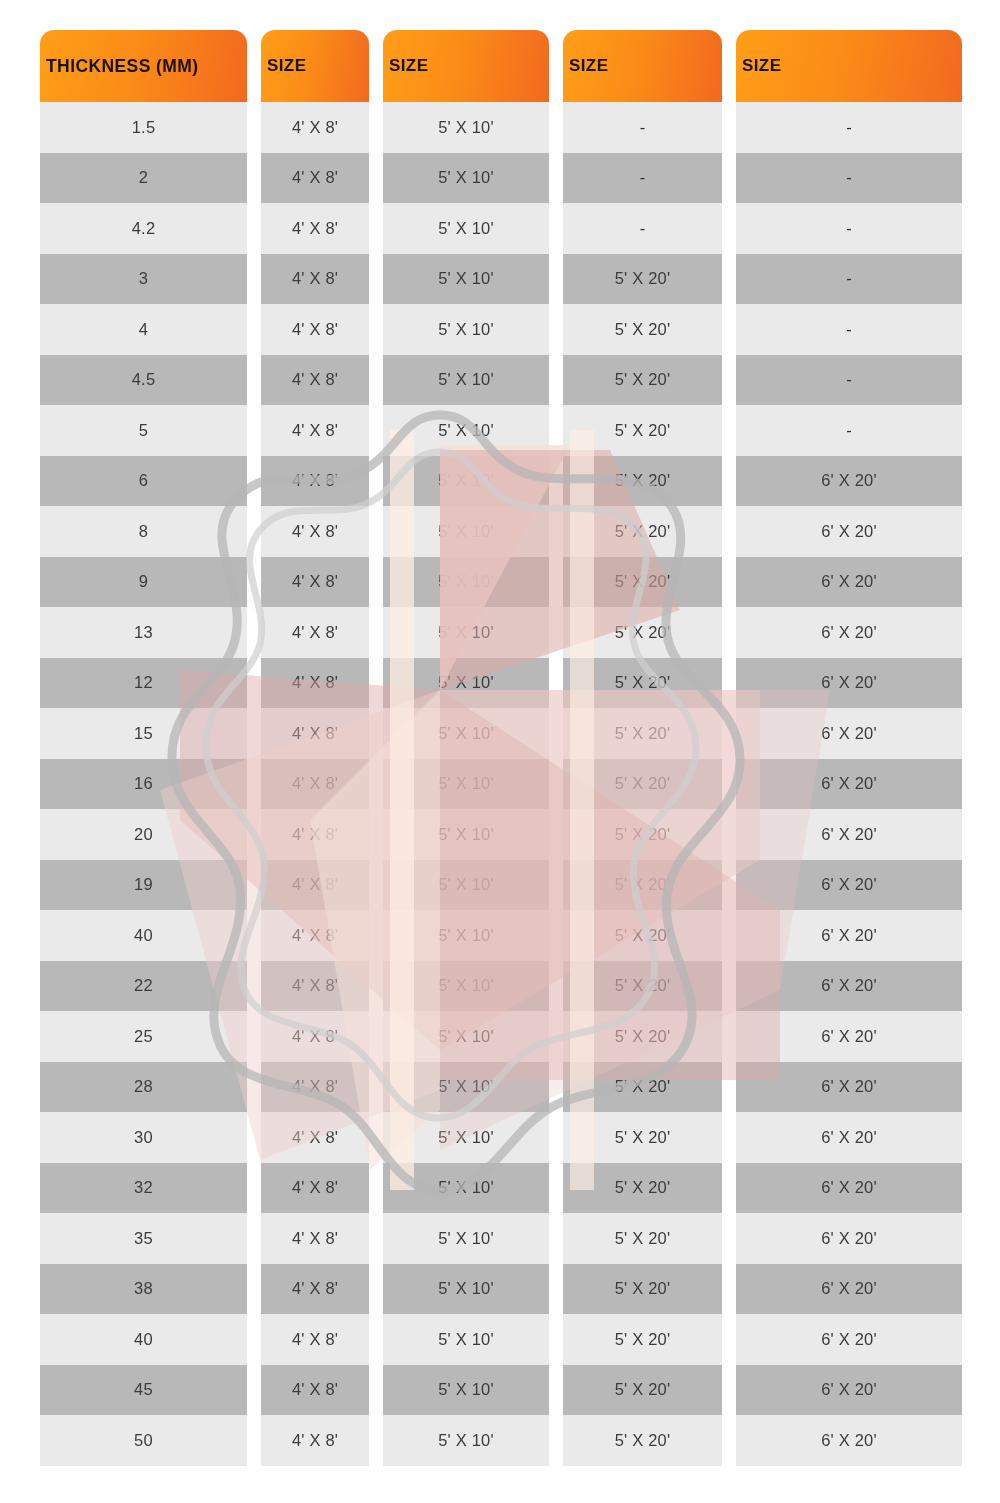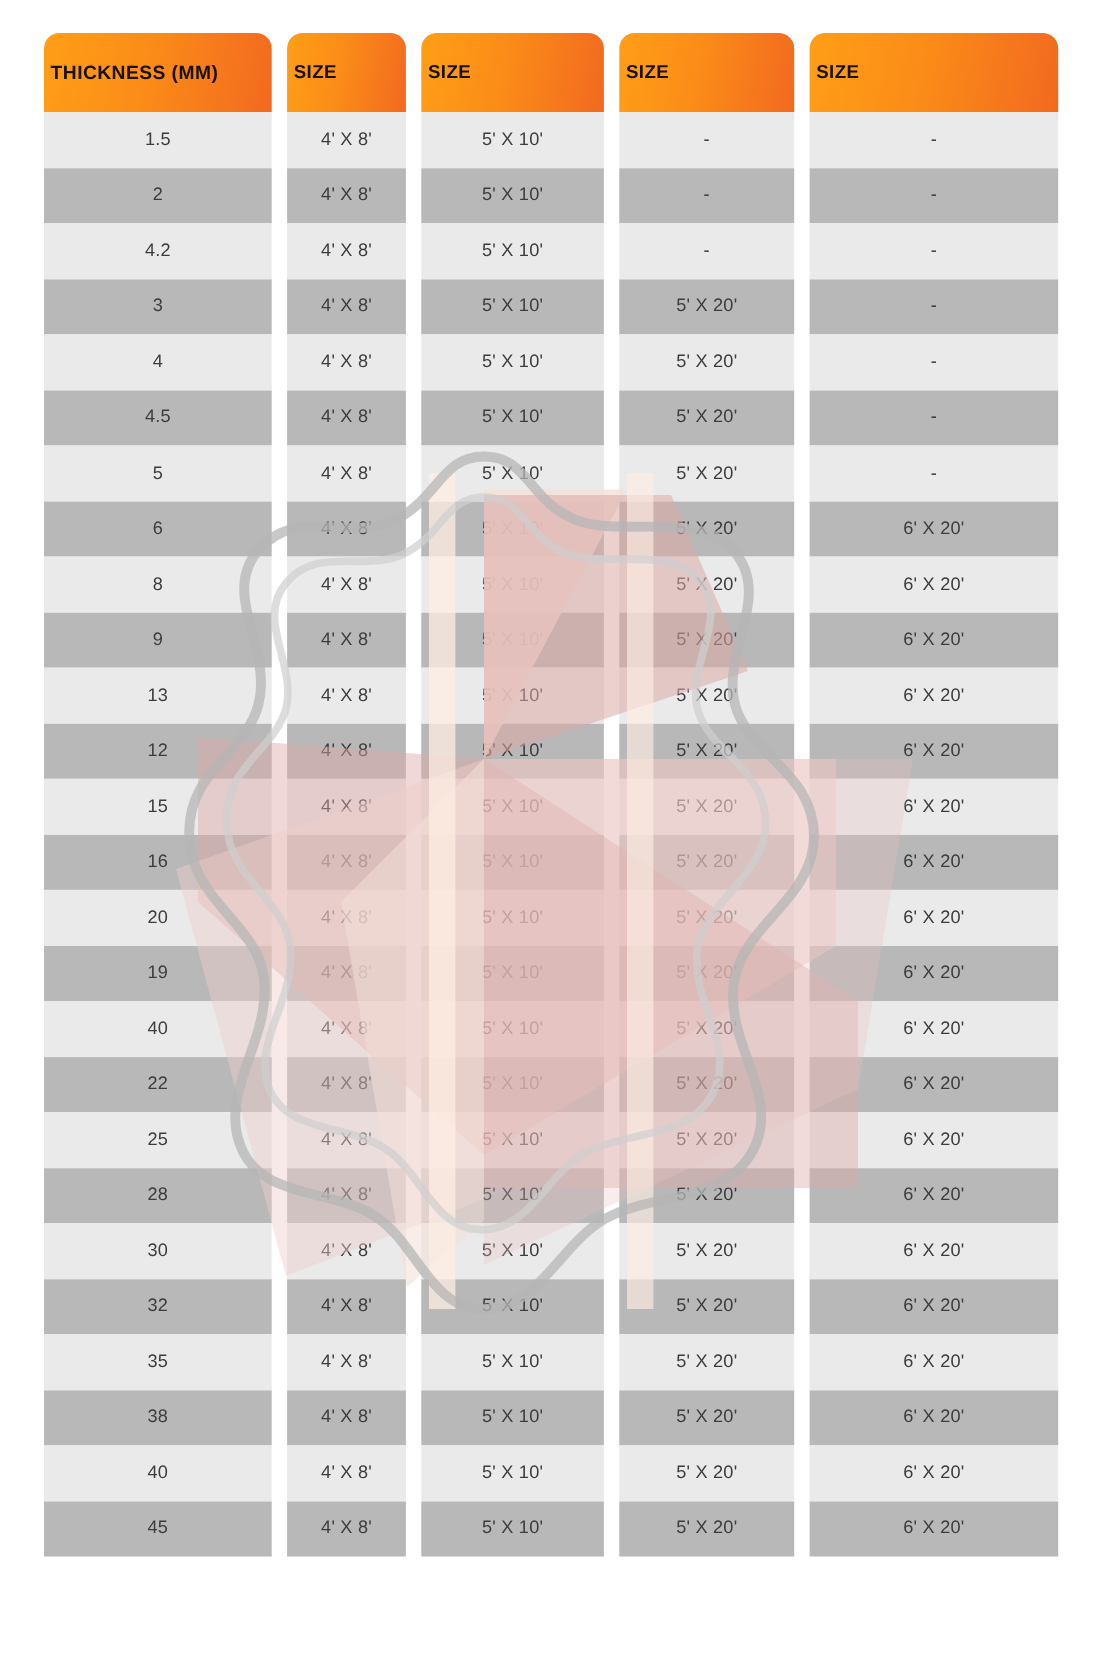--- a/index.html
+++ b/index.html
@@ -335,17 +335,24 @@
             <td>5' X 20'</td>
             <td>6' X 20'</td>
           </tr>
           <tr class="even">
             <td>45</td>
             <td>4' X 8'</td>
             <td>5' X 10'</td>
             <td>5' X 20'</td>
             <td>6' X 20'</td>
           </tr>
+          <tr class="odd">
+            <td>50</td>
+            <td>4' X 8'</td>
+            <td>5' X 10'</td>
+            <td>5' X 20'</td>
+            <td>6' X 20'</td>
+          </tr>
         </tbody>
     </table>
   </div>
 
 </div>
 
 </body></html>

